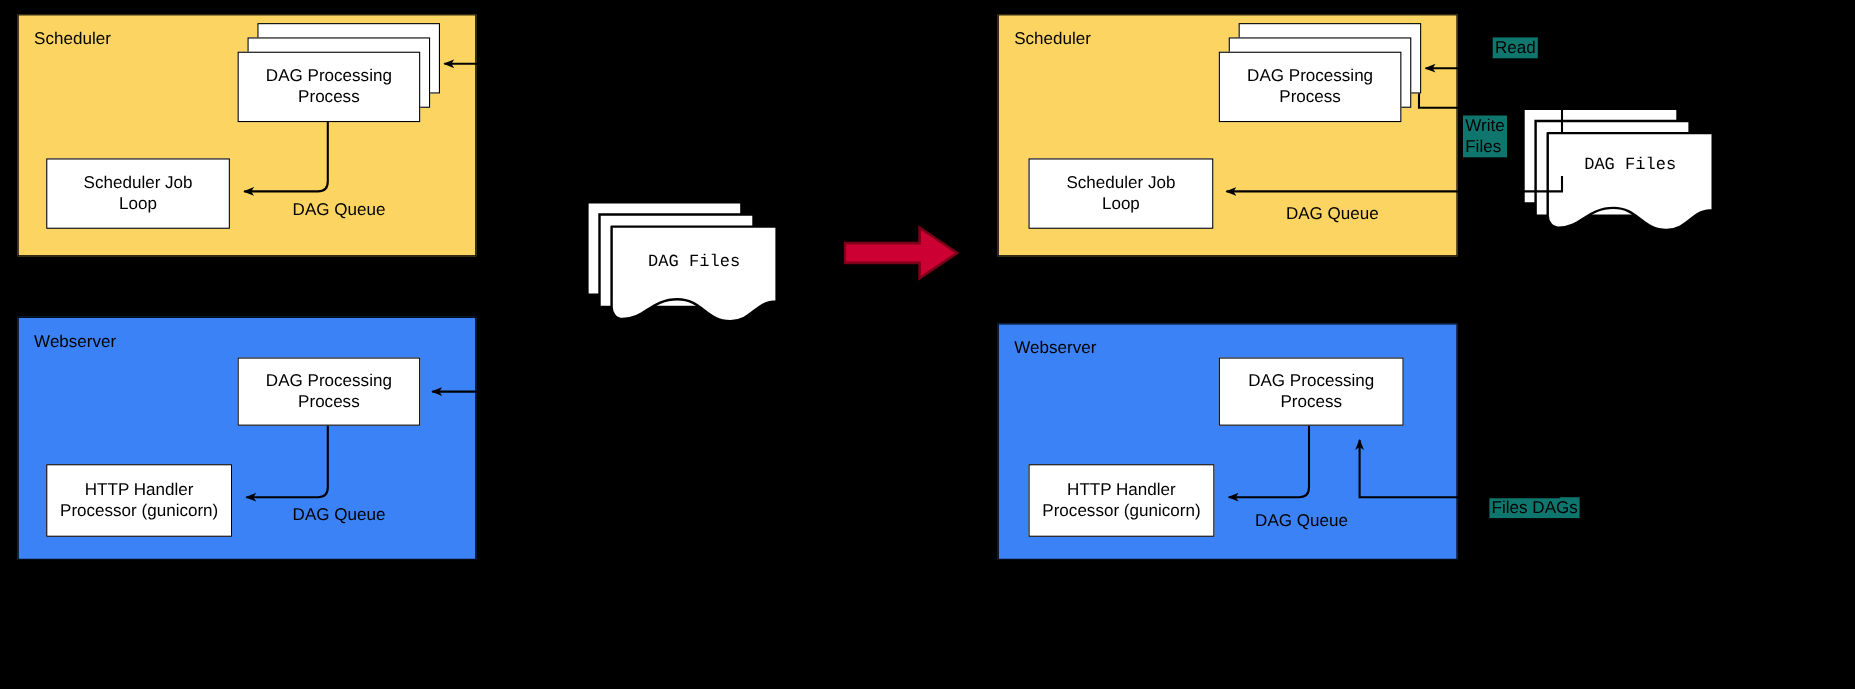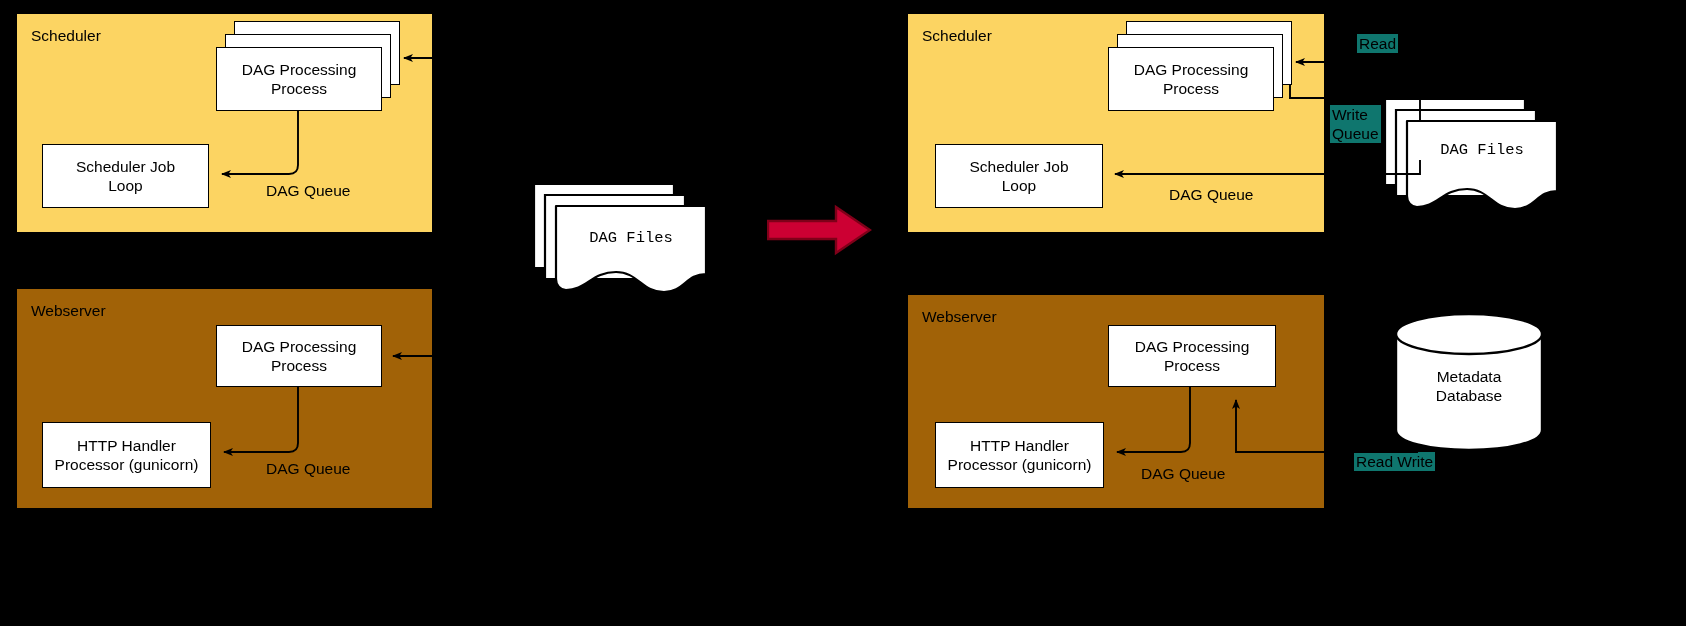--- a/index.html
+++ b/index.html
@@ -16,21 +16,21 @@
     height: 626px;
     background: #000000;
     overflow: hidden;
   }
   .panel {
     position: absolute;
     box-sizing: border-box;
     border: 1px solid #000000;
   }
   .panel-scheduler { background: #FCD462; text-align: right; }
-  .panel-webserver { background: #a16207; }
+  .panel-webserver { background: #3b82f6; }
   .panel-title {
     position: absolute;
     left: 14px;
     top: 13px;
     font-size: 15.5px;
     color: #000000;
     white-space: nowrap;
   }
   .nodebox {
     position: absolute;
@@ -212,35 +212,25 @@
                C58,94 52,112 32,112
                C26,112 22,107 22,101 Z" fill="#FFFFFF" stroke="#000000" stroke-width="2.2" stroke-linejoin="round"></path>
     </svg>
     <div class="doclabel" style="left:22px; top:46px; width:150px;">DAG Files</div>
   </div>
 
   <div class="edge-label boxed" style="left:1357px; top:34px;">Read</div>
 
   <div class="edge-label boxed multi" style="left:1330px; top:105px;">
     <div>Write</div>
-    <div>Queue</div>
-  </div>
-
-  <div class="dbcyl" style="left:1394px; top:312px; width:150px; height:140px;">
-    <svg width="150" height="140" viewBox="0 0 150 140">
-      <path d="M2,22 L2,118 C2,130 35,138 75,138 C115,138 148,130 148,118 L148,22 Z" fill="#FFFFFF" stroke="#000000" stroke-width="2.4"></path>
-      <ellipse cx="75" cy="22" rx="73" ry="20" fill="#FFFFFF" stroke="#000000" stroke-width="2.4"></ellipse>
-    </svg>
-    <div class="dblabel" style="left:0px; top:55px; width:150px;">
-      <div>Metadata</div>
-      <div>Database</div>
-    </div>
-  </div>
-
-  <div class="edge-label boxed" style="left:1354px; top:452px;">Read Write</div>
+    <div>Files</div>
+  </div>
+
+
+  <div class="edge-label boxed" style="left:1354px; top:452px;">Files DAGs</div>
 
   <svg class="overlay">
     <defs>
       <marker id="arrowhead" markerWidth="10" markerHeight="8" refX="9" refY="4" orient="auto" markerUnits="userSpaceOnUse">
         <path d="M0,0 L10,4 L0,8 L2.6,4 Z" fill="#000000"></path>
       </marker>
       <marker id="arrowheadUp" markerWidth="10" markerHeight="8" refX="9" refY="4" orient="auto" markerUnits="userSpaceOnUse">
         <path d="M0,0 L10,4 L0,8 L2.6,4 Z" fill="#000000"></path>
       </marker>
     </defs>

